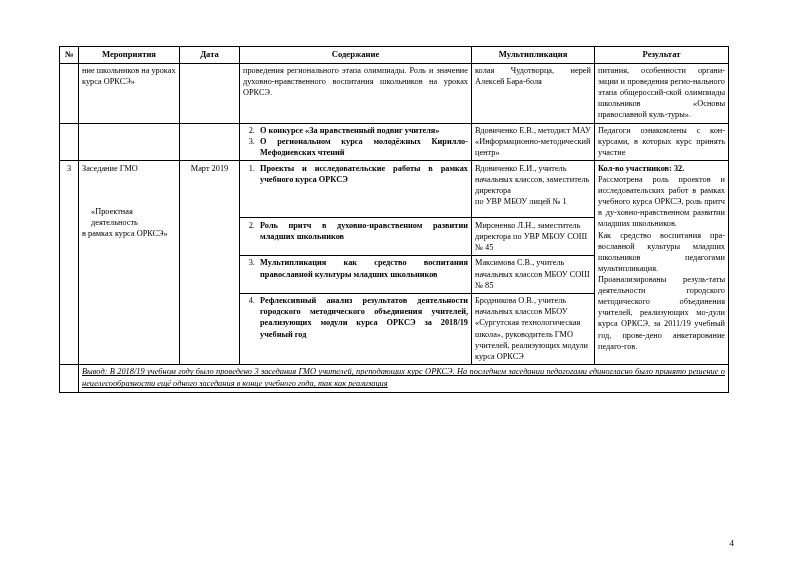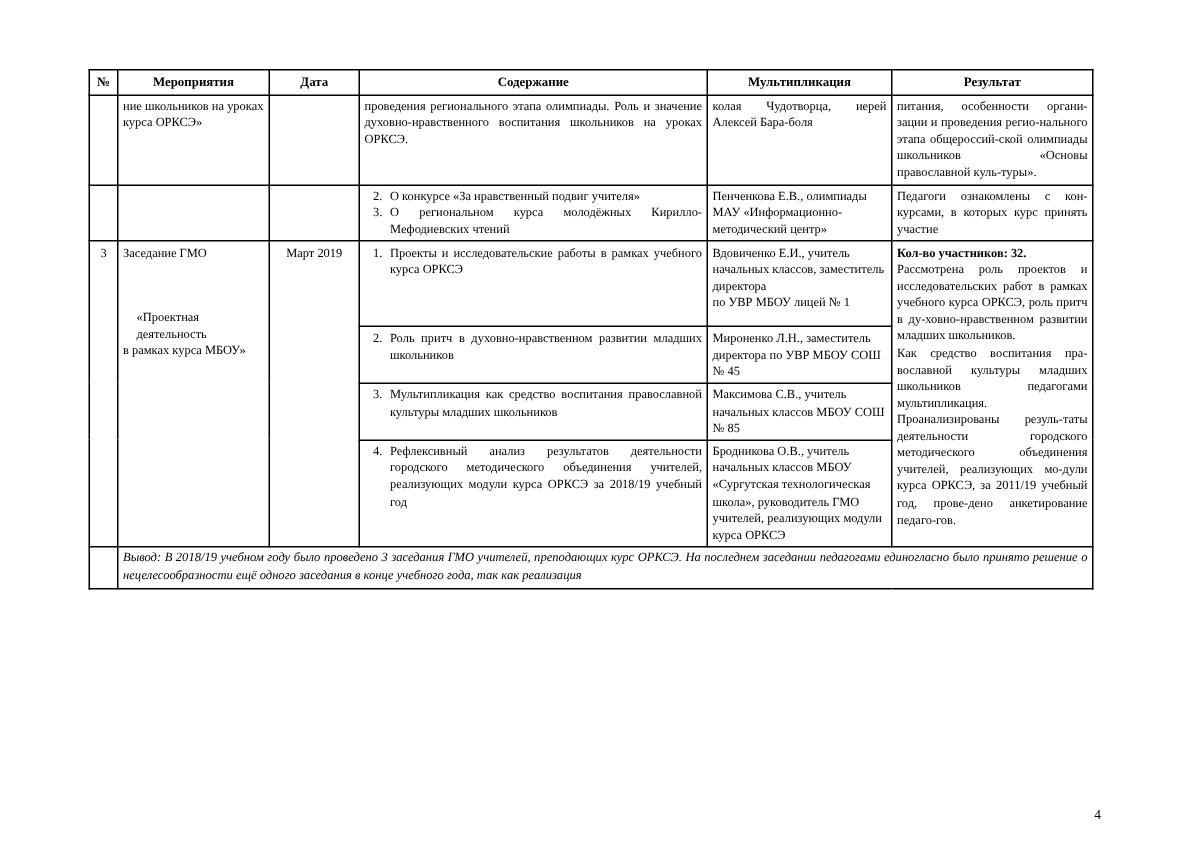--- a/index.html
+++ b/index.html
@@ -60,38 +60,40 @@
   ol.content-list {
     margin: 0;
     padding: 0 0 0 14px;
     list-style-position: outside;
   }
   ol.content-list > li {
     margin: 0 0 0 0;
     padding-left: 3px;
     text-align: justify;
     text-align-last: left;
+    font-weight: bold;
   }
   ol.content-list > li::marker {
     font-weight: normal;
   }
   .cell-block { display: block; }
   .cell-block + .cell-block { margin-top: 5px; }
 
   .event-head { display: block; }
   .event-indent-1 { display: block; padding-left: 9px; margin-top: 32px; }
   .event-indent-2 { display: block; }
 
   .conclusion {
     font-style: italic;
     text-align: justify;
     text-align-last: left;
     font-size: 8.4px;
     line-height: 1.42;
     padding: 2px 4px 3px 4px;
+    text-decoration: underline;
   }
 
   .page-number {
     position: absolute;
     right: 66px;
     bottom: 18px;
     font-size: 9px;
     font-family: "Liberation Serif", "DejaVu Serif", serif;
   }
 
@@ -137,30 +139,30 @@
       <tr>
         <td class="center"></td>
         <td></td>
         <td class="center"></td>
         <td>
           <ol class="content-list" start="2">
             <li>О конкурсе «За нравственный подвиг учителя»</li>
             <li>О региональном курса молодёжных Кирилло-Мефодиевских чтений</li>
           </ol>
         </td>
-        <td>Пенченкова Е.В., олимпиады МАУ «Информационно-методический центр»</td>
+        <td>Вдовиченко Е.В., методист МАУ «Информационно-методический центр»</td>
         <td class="just">Педагоги ознакомлены с кон-курсами, в которых курс принять участие</td>
       </tr>
 
       <tr>
         <td rowspan="4" class="center">3</td>
         <td rowspan="4">
           <span class="event-head">Заседание ГМО</span>
           <span class="event-indent-1">«Проектная деятельность</span>
-          <span class="event-indent-2">в рамках курса МБОУ»</span>
+          <span class="event-indent-2">в рамках курса ОРКСЭ»</span>
         </td>
         <td rowspan="4" class="center">Март 2019</td>
         <td class="just">
           <ol class="content-list">
             <li>Проекты и исследовательские работы в рамках учебного курса ОРКСЭ</li>
           </ol>
           <div class="tall-spacer"></div>
         </td>
         <td style="white-space:pre-line">Вдовиченко Е.И., учитель начальных классов, заместитель директора
 по УВР МБОУ лицей № 1</td>

